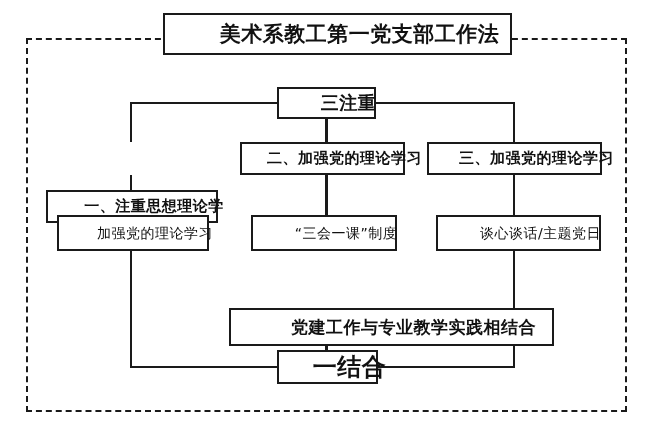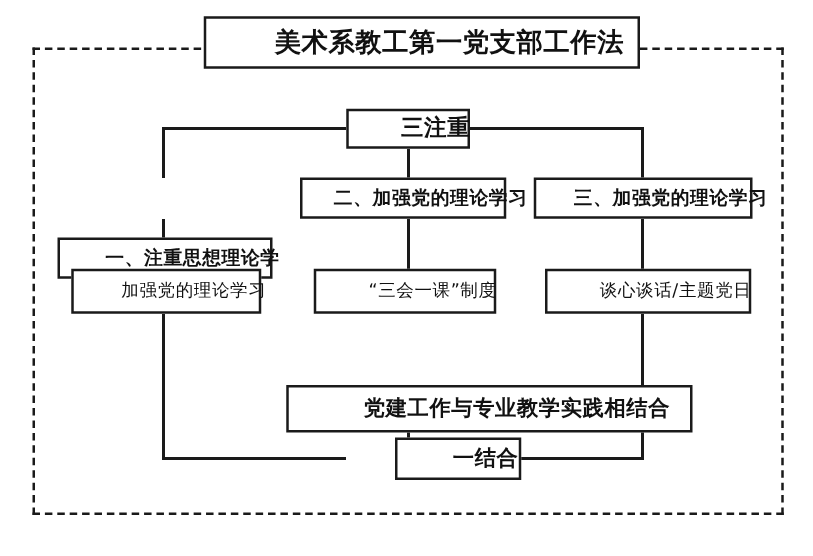--- a/index.html
+++ b/index.html
@@ -101,24 +101,23 @@
     font-size: 17px;
     font-weight: bold;
     z-index: 5;
     margin-left: 39px;
   }
   .node-hub-bottom {
     left: 277px;
     top: 350px;
     width: 101px;
     height: 34px;
-    font-size: 17px;
+    font-size: 24px;
     font-weight: bold;
     z-index: 5;
-    margin-left: 39px;
   }
 </style>
 </head>
 <body>
 
 <div id="canvas">
 
   <div class="dashed-frame"></div>
 
   <svg id="connectors" viewBox="0 0 650 445" xmlns="http://www.w3.org/2000/svg">

